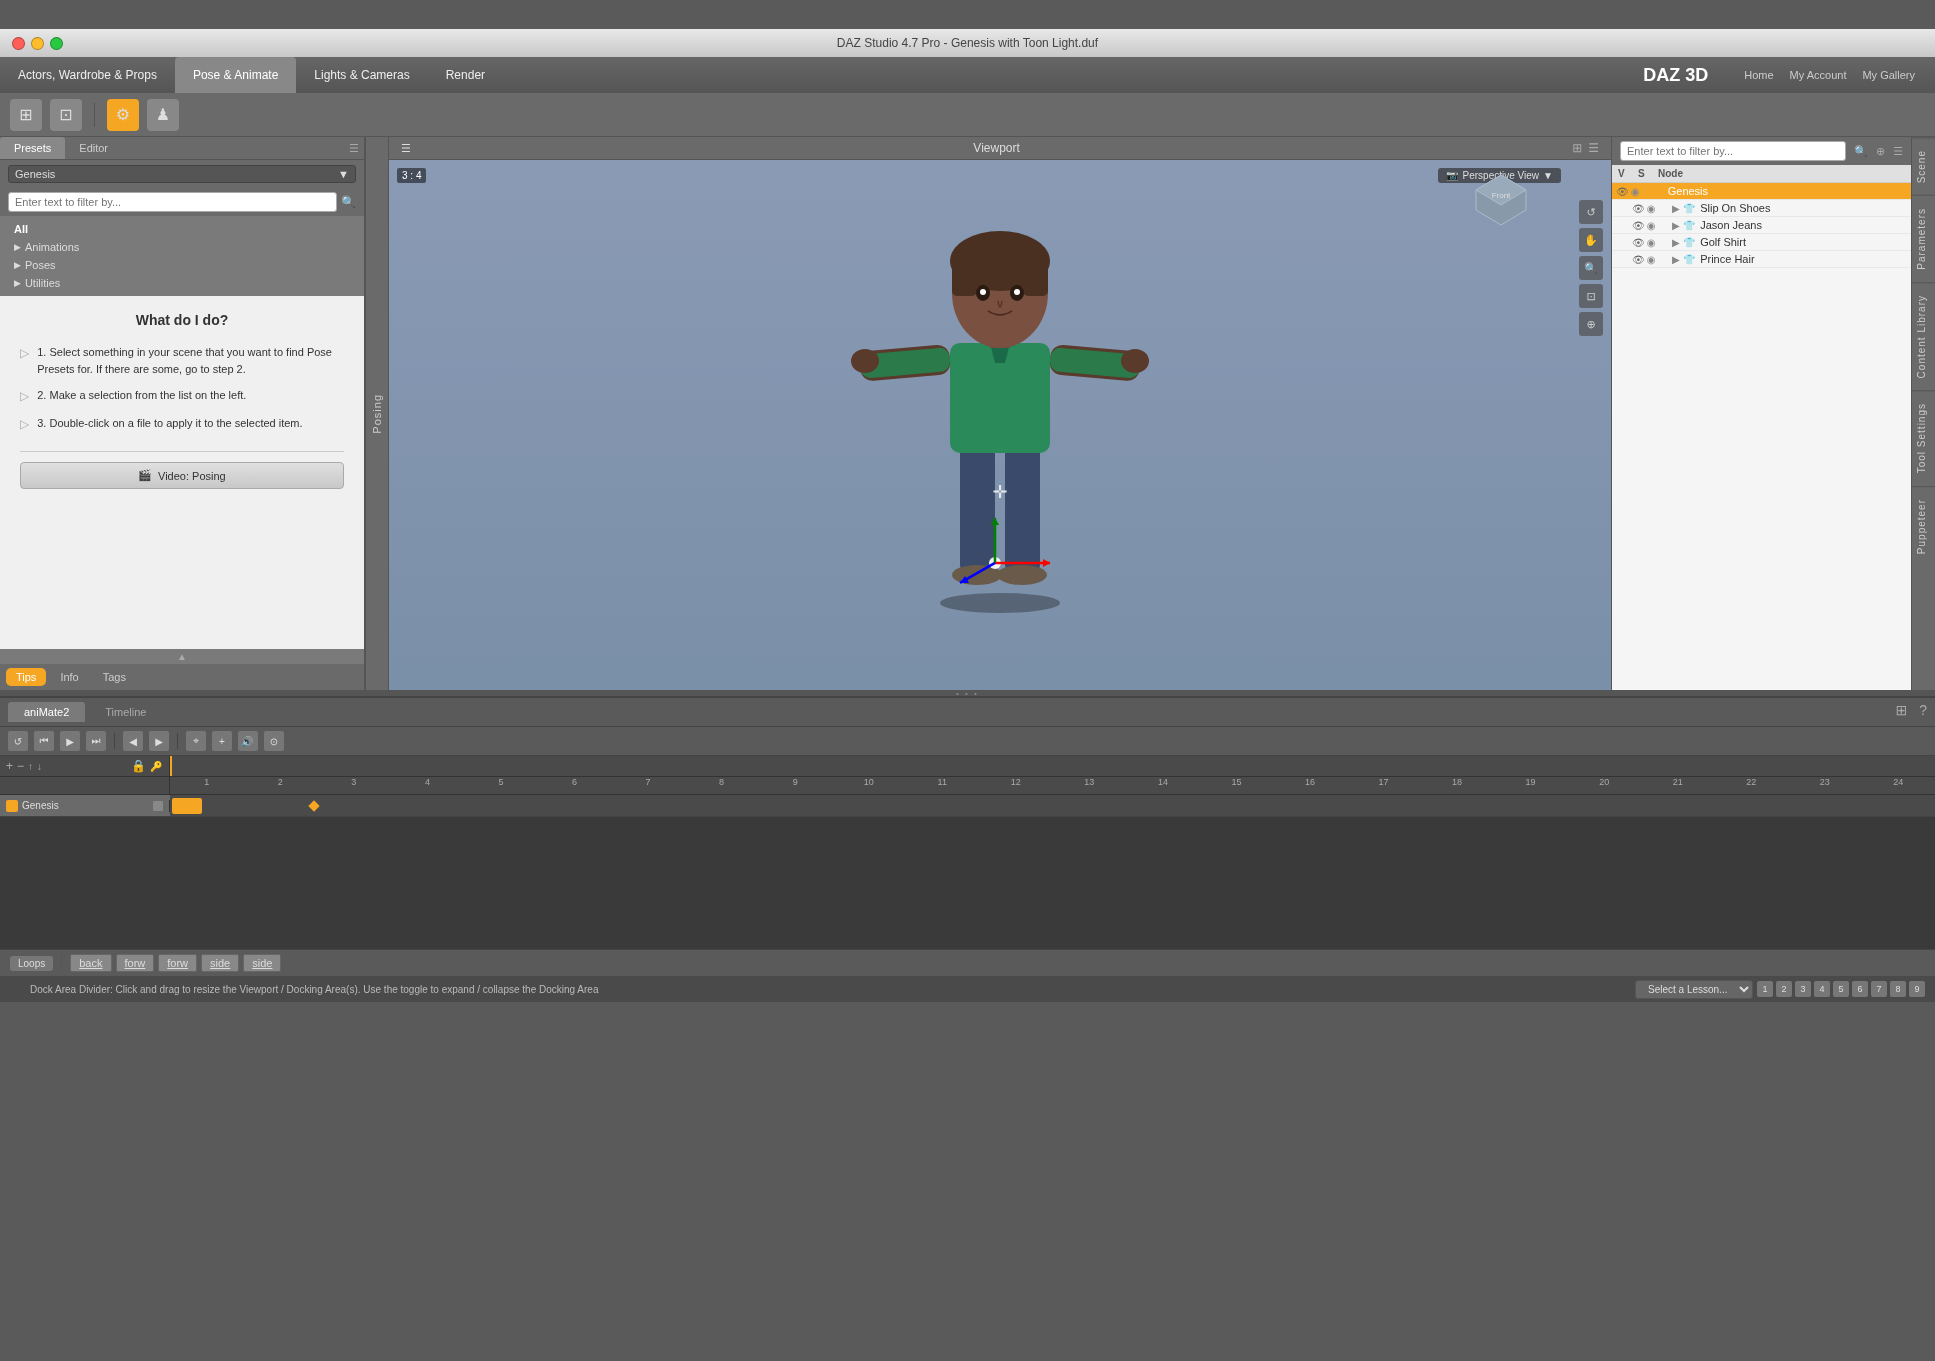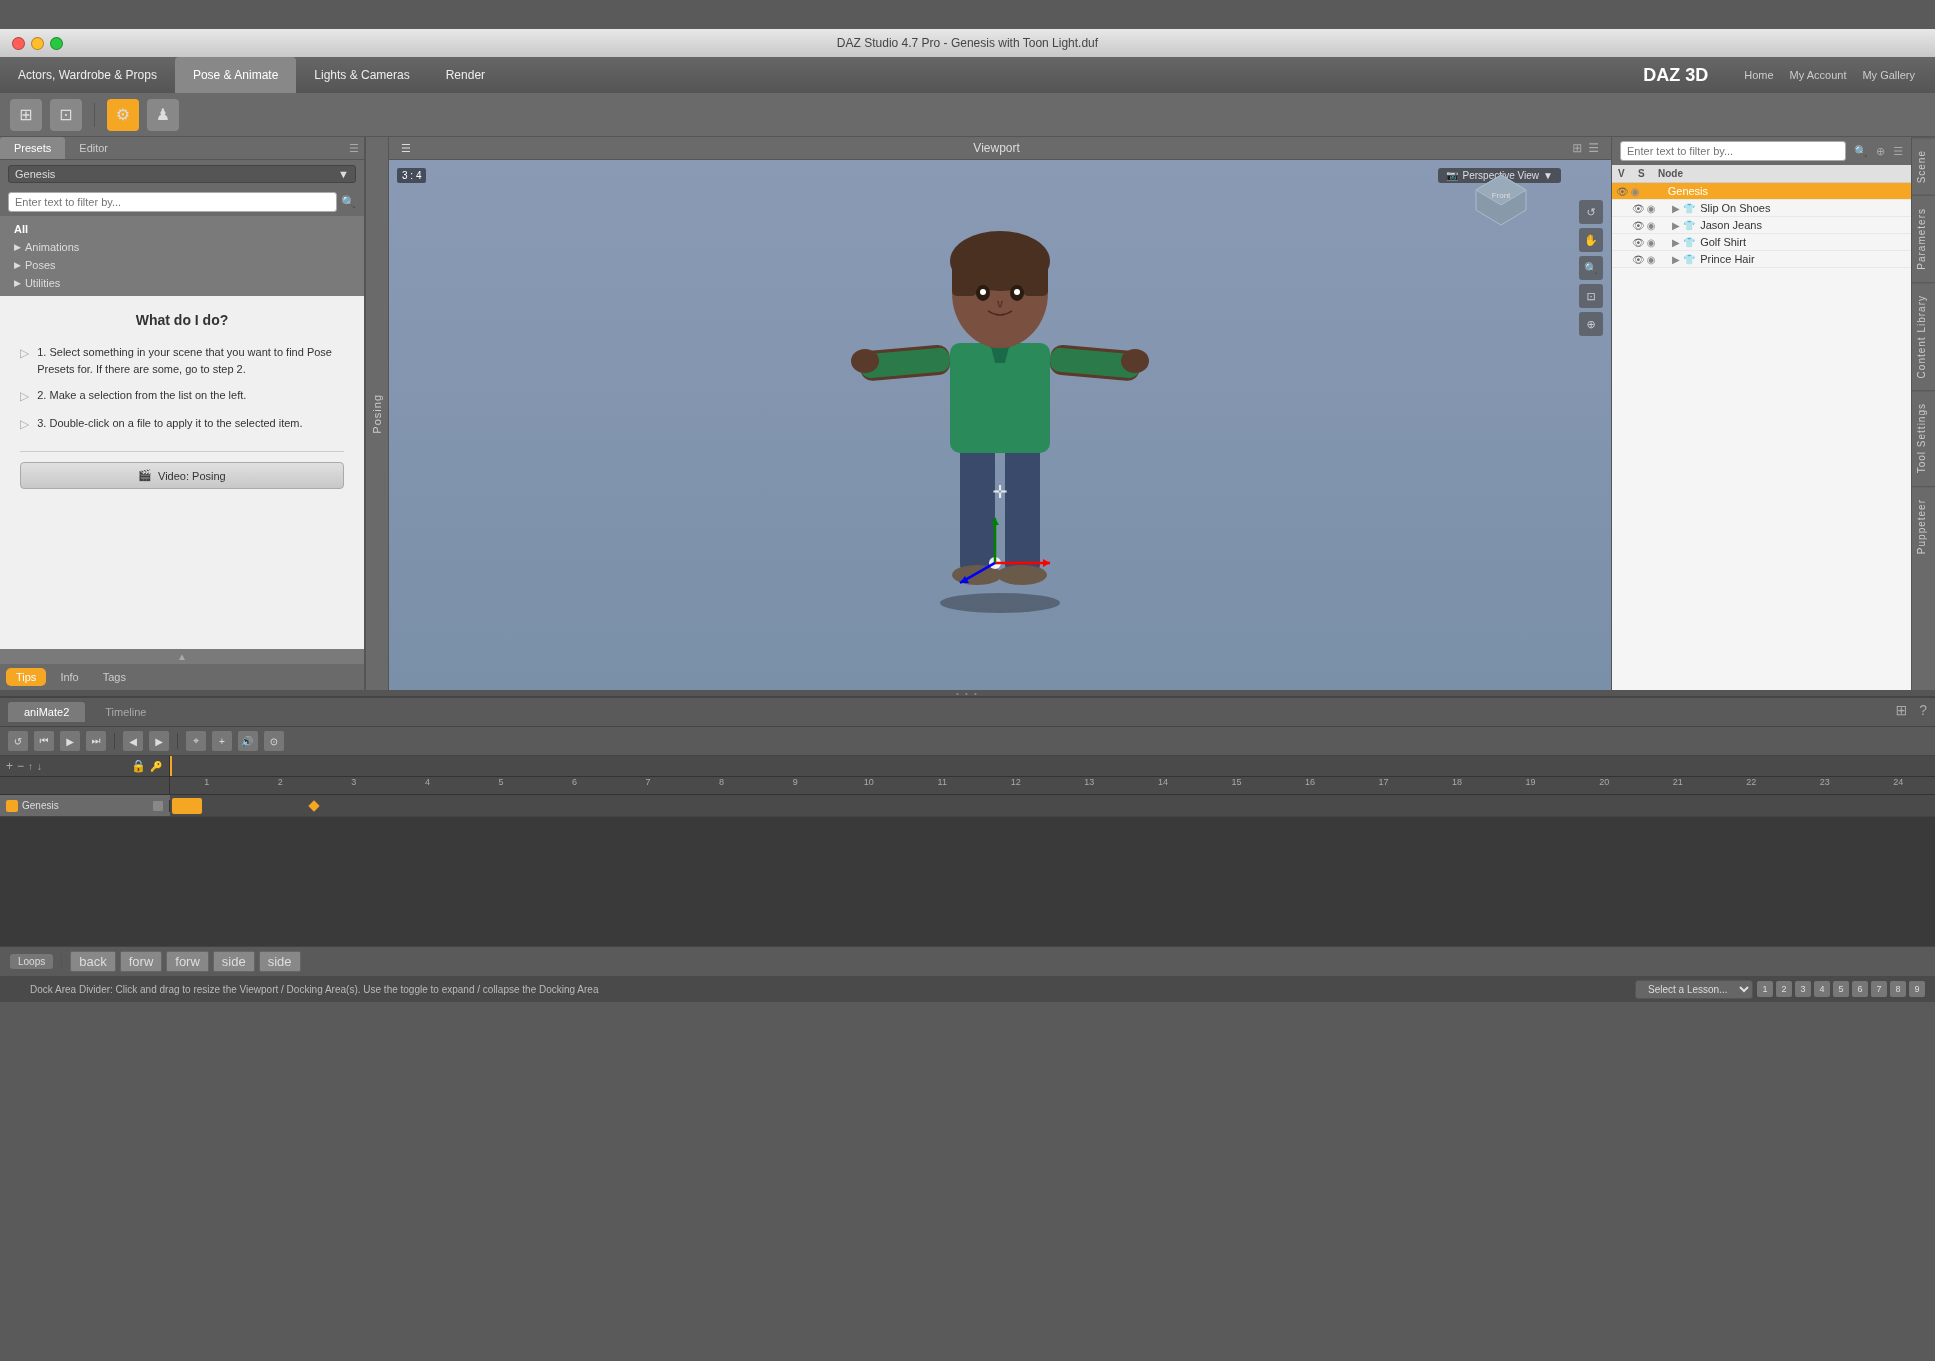--- a/index.html
+++ b/index.html
@@ -124,21 +124,21 @@
     .track-bar { position: absolute; height: 16px; top: 3px; background: #f5a623; border-radius: 2px; }
     .track-diamond { position: absolute; top: 50%; transform: translateY(-50%) rotate(45deg); width: 8px; height: 8px; background: #f5a623; }
 
     .zoom-row { display: flex; height: 20px; align-items: center; border-bottom: 1px solid #444; }
     .zoom-label { width: 170px; flex-shrink: 0; padding: 0 6px; font-size: 10px; color: #aaa; display: flex; align-items: center; gap: 4px; }
 
     
     .bottom-footer { background: #5a5a5a; padding: 4px 10px; display: flex; align-items: center; gap: 8px; border-top: 1px solid #444; }
     .footer-btn { padding: 2px 8px; background: #777; border-radius: 3px; font-size: 10px; color: #ddd; cursor: pointer; }
     .footer-transport { display: flex; gap: 4px; }
-    .footer-transport-btn { padding: 2px 8px; background: #888; border: 1px solid #666; border-radius: 2px; font-size: 13px; color: #ddd; cursor: pointer; }
+    .footer-transport-btn { padding: 2px 8px; background: #888; border: 1px solid #666; border-radius: 2px; font-size: 11px; color: #ddd; cursor: pointer; text-decoration: underline; }
 
     
     .status-bar { background: #4a4a4a; height: 26px; display: flex; align-items: center; padding: 0 10px; justify-content: space-between; }
     .status-text { font-size: 10px; color: #bbb; margin-left: 20px; }
     .lesson-selector { display: flex; align-items: center; gap: 4px; }
     .lesson-dropdown { background: #666; border: 1px solid #555; color: #ddd; padding: 2px 8px; font-size: 10px; border-radius: 3px; }
     .lesson-nums { display: flex; gap: 3px; }
     .lesson-num { width: 16px; height: 16px; background: #777; border-radius: 2px; display: flex; align-items: center; justify-content: center; font-size: 9px; color: #ddd; cursor: pointer; }
 
     

